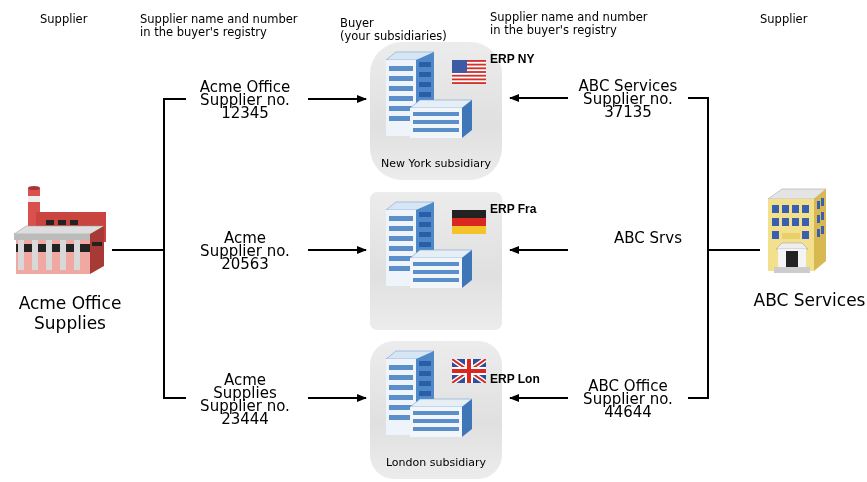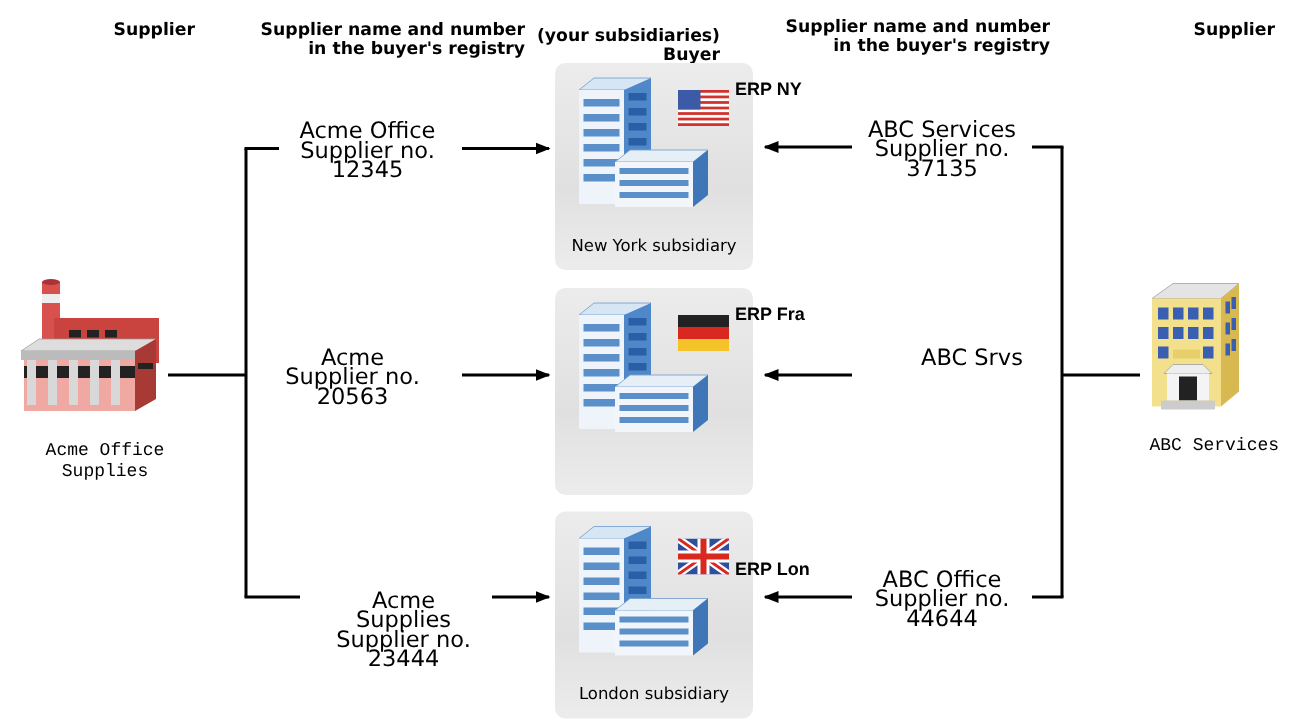--- a/index.html
+++ b/index.html
@@ -1,24 +1,24 @@
 <!DOCTYPE html>
 <html><head>
 <meta charset="utf-8">
 <style>
   html, body { margin: 0; padding: 0; background: #ffffff; }
   body { width: 867px; height: 482px; position: relative; overflow: hidden;
          font-family: "DejaVu Sans", sans-serif; color: #000; }
-  .hdr { position: absolute; font-weight: bold; font-size: 11.5px; text-align: right; line-height: 13px; }
+  .hdr { position: absolute; font-weight: normal; font-size: 11.5px; text-align: left; line-height: 13px; }
   .lbl { position: absolute; font-size: 15px; text-align: center; line-height: 13px; background: #fff; padding: 0 4px; }
   .card { position: absolute; width: 132px; height: 138px; background: linear-gradient(180deg,#ececec,#e0e0e0 60%,#ececec); border-radius: 7px; }
   .card-caption { position: absolute; left: 0; right: 0; bottom: 10px; text-align: center; font-size: 11px; }
   .erp { position: absolute; font-family: "Liberation Sans", sans-serif; font-weight: bold; font-size: 12px; }
   .flag { position: absolute; width: 34px; height: 24px; }
-  .node-caption { position: absolute; font-size: 12px; text-align: center; font-family: Liberation Mono, monospace; }
+  .node-caption { position: absolute; font-size: 17px; text-align: center; }
   svg.lines { position: absolute; left: 0; top: 0; }
 </style>
 </head>
 <body>
 
 <svg class="lines" width="867" height="482">
   <defs>
     <marker id="arr" markerWidth="10" markerHeight="10" refX="9" refY="5" orient="auto" markerUnits="userSpaceOnUse">
       <path d="M0,1 L10,5 L0,9 Z" fill="#000"></path>
     </marker>
@@ -40,22 +40,22 @@
   <line x1="568" y1="250" x2="510" y2="250" stroke="#000" stroke-width="2" marker-end="url(#arr)"></line>
   <line x1="568" y1="398" x2="510" y2="398" stroke="#000" stroke-width="2" marker-end="url(#arr)"></line>
 </svg>
 
 <div class="hdr" style="left:40px;top:13px;width:90px;">Supplier</div>
 <div class="hdr" style="left:140px;top:13px;width:210px;">
   <div>Supplier name and number</div>
   <div>in the buyer's registry</div>
 </div>
 <div class="hdr" style="left:340px;top:17px;width:140px;">
+  <div>Buyer</div>
   <div>(your subsidiaries)</div>
-  <div>Buyer</div>
 </div>
 <div class="hdr" style="left:490px;top:11px;width:210px;">
   <div>Supplier name and number</div>
   <div>in the buyer's registry</div>
 </div>
 <div class="hdr" style="left:760px;top:13px;width:90px;">Supplier</div>
 
 <div style="position:absolute;left:0;top:180px;width:140px;height:130px;">
   <svg width="100" height="100" viewBox="0 0 100 100" style="position:absolute;left:8px;top:2px;">
     <rect x="20" y="6" width="12" height="40" fill="#d9514f"></rect>
@@ -108,21 +108,21 @@
     <rect x="18" y="48" width="18" height="6" fill="#e8cf6a"></rect>
     <polygon points="12,64 44,64 38,58 18,58" fill="#eee" stroke="#999" stroke-width="0.5"></polygon>
     <rect x="14" y="64" width="28" height="18" fill="#f4f4f4"></rect>
     <rect x="22" y="66" width="12" height="16" fill="#222"></rect>
     <rect x="10" y="82" width="36" height="6" fill="#ccc"></rect>
   </svg>
   <div class="node-caption" style="left:0;top:105px;width:115px;">ABC Services</div>
 </div>
 
 <div id="buyer-cards">
-    <div class="card" style="left: 370px; top: 42px;">
+    <div class="card" style="left: 370px; top: 42px; border-radius: 32px;">
       <svg width="100" height="100" viewBox="0 0 100 100" style="position:absolute;left:4px;top:4px;">
         <polygon points="12,14 50,14 60,6 22,6" fill="#d6e6f4" stroke="#7aa3cf" stroke-width="0.6"></polygon>
         <rect x="12" y="14" width="30" height="76" fill="#eef4fa"></rect>
         <polygon points="42,14 60,6 60,72 42,90" fill="#4f88c8"></polygon>
         <rect x="15" y="20" width="24" height="5" fill="#5b8fc9"></rect>
         <rect x="15" y="30" width="24" height="5" fill="#5b8fc9"></rect>
         <rect x="15" y="40" width="24" height="5" fill="#5b8fc9"></rect>
         <rect x="15" y="50" width="24" height="5" fill="#5b8fc9"></rect>
         <rect x="15" y="60" width="24" height="5" fill="#5b8fc9"></rect>
         <rect x="15" y="70" width="24" height="5" fill="#5b8fc9"></rect>
@@ -177,21 +177,21 @@
         <rect x="39" y="74" width="46" height="4" fill="#5b8fc9"></rect>
         <rect x="39" y="82" width="46" height="4" fill="#5b8fc9"></rect>
       </svg>
       <svg class="flag" viewBox="0 0 34 24" style="left:82px;top:18px;">
         <rect width="34" height="8" fill="#222"></rect>
         <rect y="8" width="34" height="8" fill="#d8281f"></rect>
         <rect y="16" width="34" height="8" fill="#f4c32a"></rect>
       </svg>
     </div>
     <div class="erp" style="left: 490px; top: 202px;">ERP Fra</div>
-    <div class="card" style="left: 370px; top: 341px;">
+    <div class="card" style="left: 370px; top: 341px; border-radius: 24px;">
       <svg width="100" height="100" viewBox="0 0 100 100" style="position:absolute;left:4px;top:4px;">
         <polygon points="12,14 50,14 60,6 22,6" fill="#d6e6f4" stroke="#7aa3cf" stroke-width="0.6"></polygon>
         <rect x="12" y="14" width="30" height="76" fill="#eef4fa"></rect>
         <polygon points="42,14 60,6 60,72 42,90" fill="#4f88c8"></polygon>
         <rect x="15" y="20" width="24" height="5" fill="#5b8fc9"></rect>
         <rect x="15" y="30" width="24" height="5" fill="#5b8fc9"></rect>
         <rect x="15" y="40" width="24" height="5" fill="#5b8fc9"></rect>
         <rect x="15" y="50" width="24" height="5" fill="#5b8fc9"></rect>
         <rect x="15" y="60" width="24" height="5" fill="#5b8fc9"></rect>
         <rect x="15" y="70" width="24" height="5" fill="#5b8fc9"></rect>
@@ -219,25 +219,25 @@
       </svg>
       <div class="card-caption">London subsidiary</div>
     </div>
     <div class="erp" style="left: 490px; top: 372px;">ERP Lon</div>
   </div>
 
 <div class="lbl" style="left:186px;top:81px;width:110px;">
   <div>Acme Office</div>
   <div>Supplier no. 12345</div>
 </div>
-<div class="lbl" style="left:176px;top:232px;width:110px;">
+<div class="lbl" style="left:186px;top:232px;width:110px;">
   <div>Acme</div>
   <div>Supplier no. 20563</div>
 </div>
-<div class="lbl" style="left:186px;top:394px;width:110px;margin-left:24px;">
+<div class="lbl" style="left:186px;top:374px;width:110px;">
   <div>Acme Supplies</div>
   <div>Supplier no. 23444</div>
 </div>
 <div class="lbl" style="left:568px;top:80px;width:112px;">
   <div>ABC Services</div>
   <div>Supplier no. 37135</div>
 </div>
 <div class="lbl" style="left:594px;top:232px;width:100px;">
   <div>ABC Srvs</div>
 </div>

